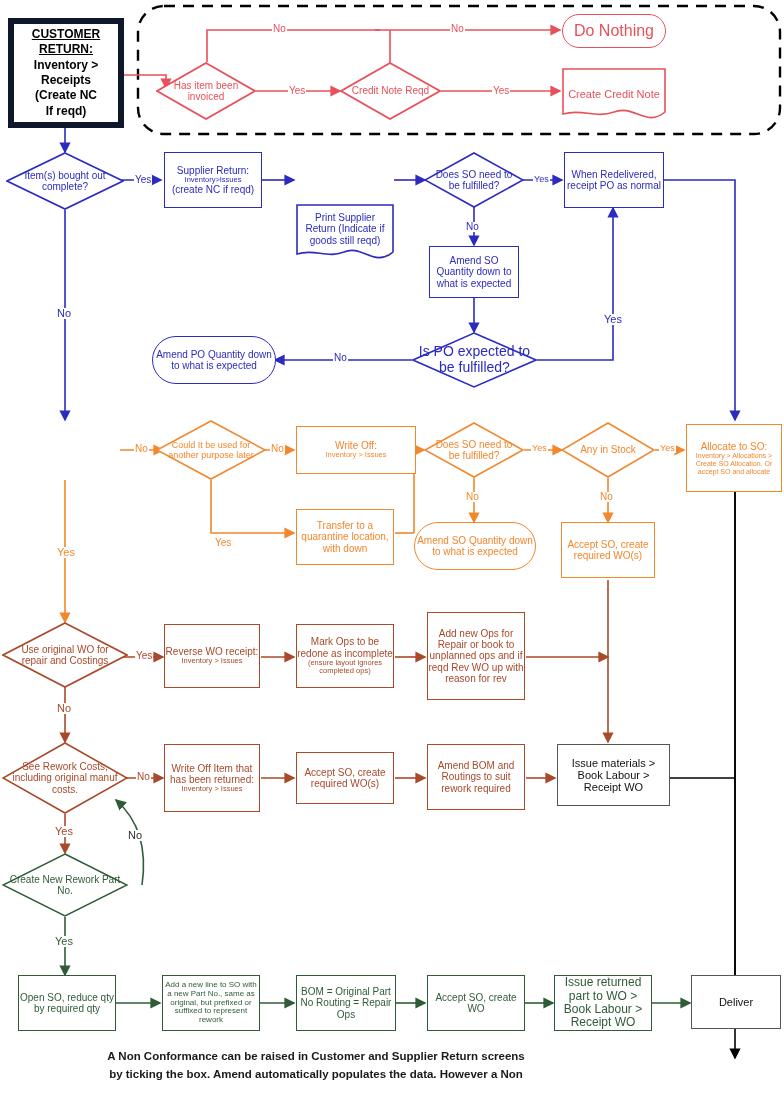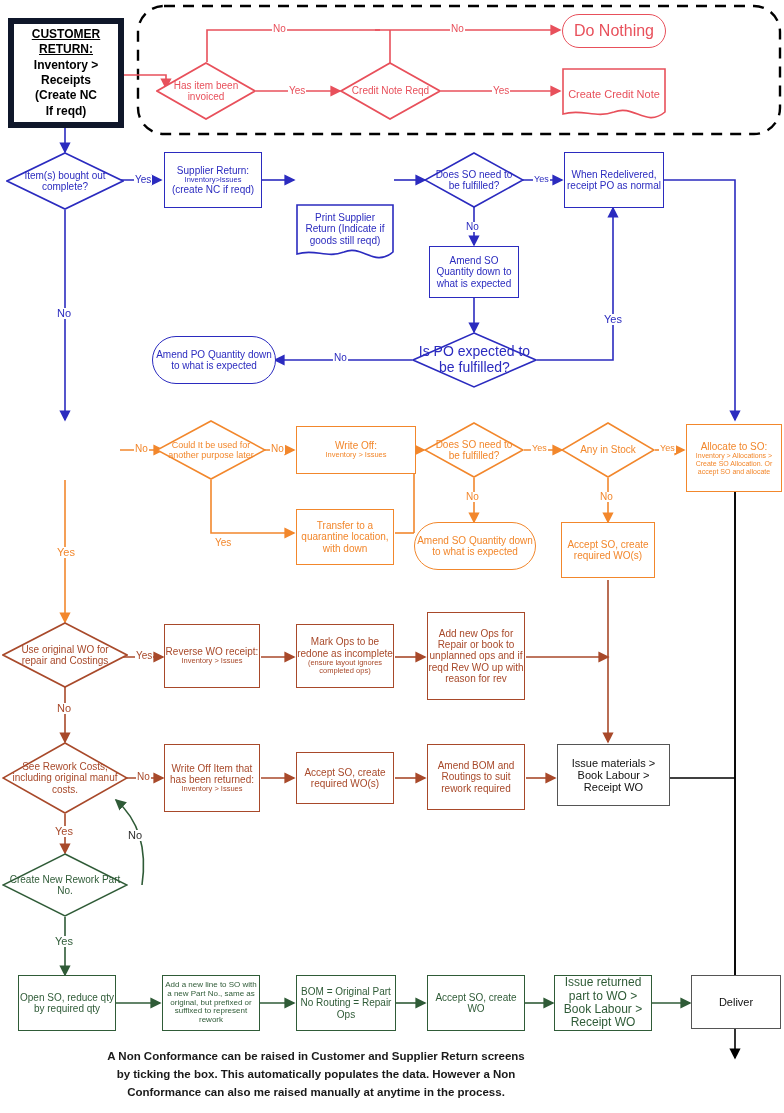--- a/index.html
+++ b/index.html
@@ -369,17 +369,16 @@
   </div>
 
   <div class="node rect black" style="left:691px;top:975px;width:90px;height:54px;color:#111;font-size:11px;">
     <span>Deliver</span>
   </div>
 
   <span class="elabel" style="left:54px;top:936px;color:#2f5b37;font-size:11px;">Yes</span>
 
   <div class="note" style="left:12px;top:1048px;width:608px;font-size:11.5px;line-height:1.55;">
     <div>A Non Conformance can be raised in Customer and Supplier Return screens</div>
-    <div>by ticking the box. This automatically populates the data.  However a Non</div>
-    <div>Conformance can also me raised manually at anytime in the process.</div>
+    <div>by ticking the box. Amend automatically populates the data.  However a Non</div>
   </div>
 
 </div>
 
 </body></html>

